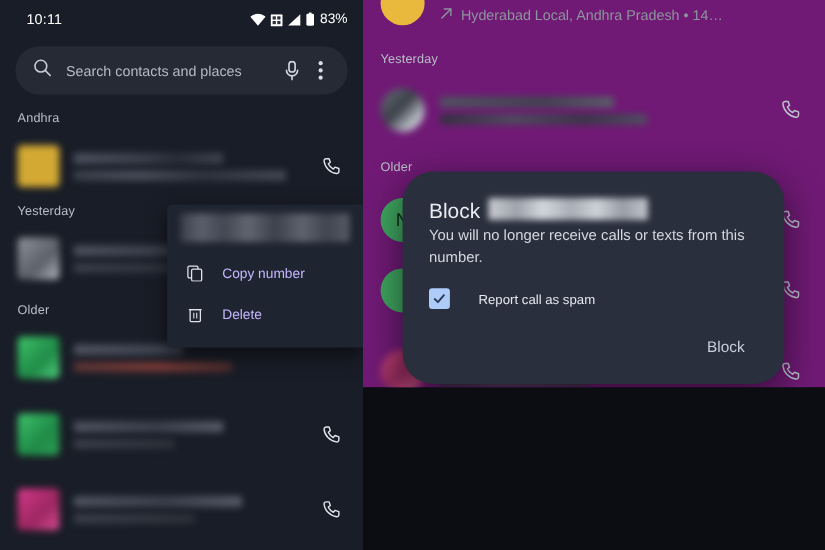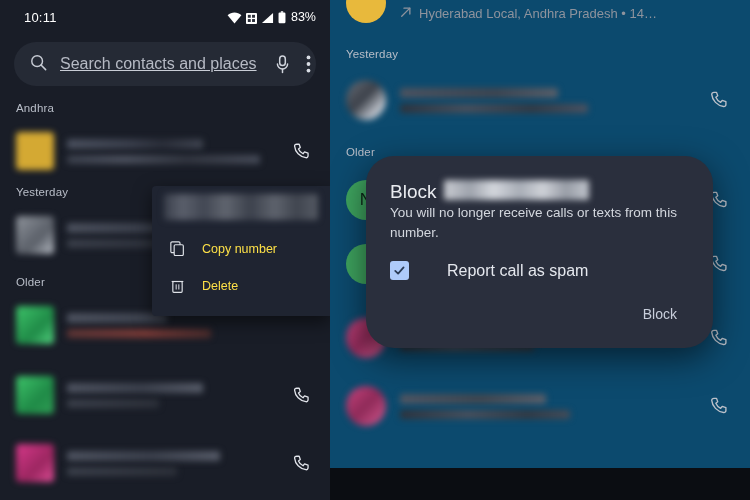--- a/index.html
+++ b/index.html
@@ -67,24 +67,23 @@
     padding: 0 12px 0 16px;
     box-sizing: border-box;
   }
   .searchbar .s-icon { flex: 0 0 auto; display:block; }
   .search-input {
     flex: 1 1 auto;
     background: transparent;
     border: none;
     outline: none;
     color: #c9cdd6;
-    font-size: 16px;
+    font-size: 13px;
     font-family: "Liberation Sans", sans-serif;
     padding-left: 13px;
-    text-decoration: underline;
   }
   .search-input::placeholder { color: #b6bac4; opacity: 1; }
   .ic-btn {
     flex: 0 0 auto;
     width: 26px;
     height: 30px;
     display: flex;
     align-items: center;
     justify-content: center;
     background: transparent;
@@ -164,31 +163,31 @@
   }
   .ctx-item .ctx-ic {
     width: 22px;
     flex: 0 0 22px;
     display: flex;
     align-items: center;
     justify-content: center;
   }
   .ctx-item .ctx-label {
     padding-left: 14px;
-    color: #fde047;
+    color: #c4b5fd;
     font-size: 12.5px;
     white-space: nowrap;
   }
 
   
   .panel-right {
     position: relative;
     width: 420px;
-    height: 468px;
-    background: #0c4a6e;
+    height: 352px;
+    background: #701a75;
     overflow: hidden;
     flex: 0 0 420px;
   }
   .r-toprow {
     display: flex;
     align-items: center;
     height: 26px;
     padding: 0 14px 0 16px;
     box-sizing: border-box;
   }
@@ -285,23 +284,23 @@
     width: 19px;
     height: 19px;
     border-radius: 3px;
     background: #aecbfa;
     flex: 0 0 19px;
     display: flex;
     align-items: center;
     justify-content: center;
   }
   .dialog-check-label {
-    padding-left: 38px;
+    padding-left: 26px;
     color: #e5e8ee;
-    font-size: 16px;
+    font-size: 12px;
   }
   .dialog-actions {
     display: flex;
     justify-content: flex-end;
     align-items: center;
     gap: 10px;
     margin-top: 18px;
     padding-bottom: 8px;
   }
   .dlg-btn {

